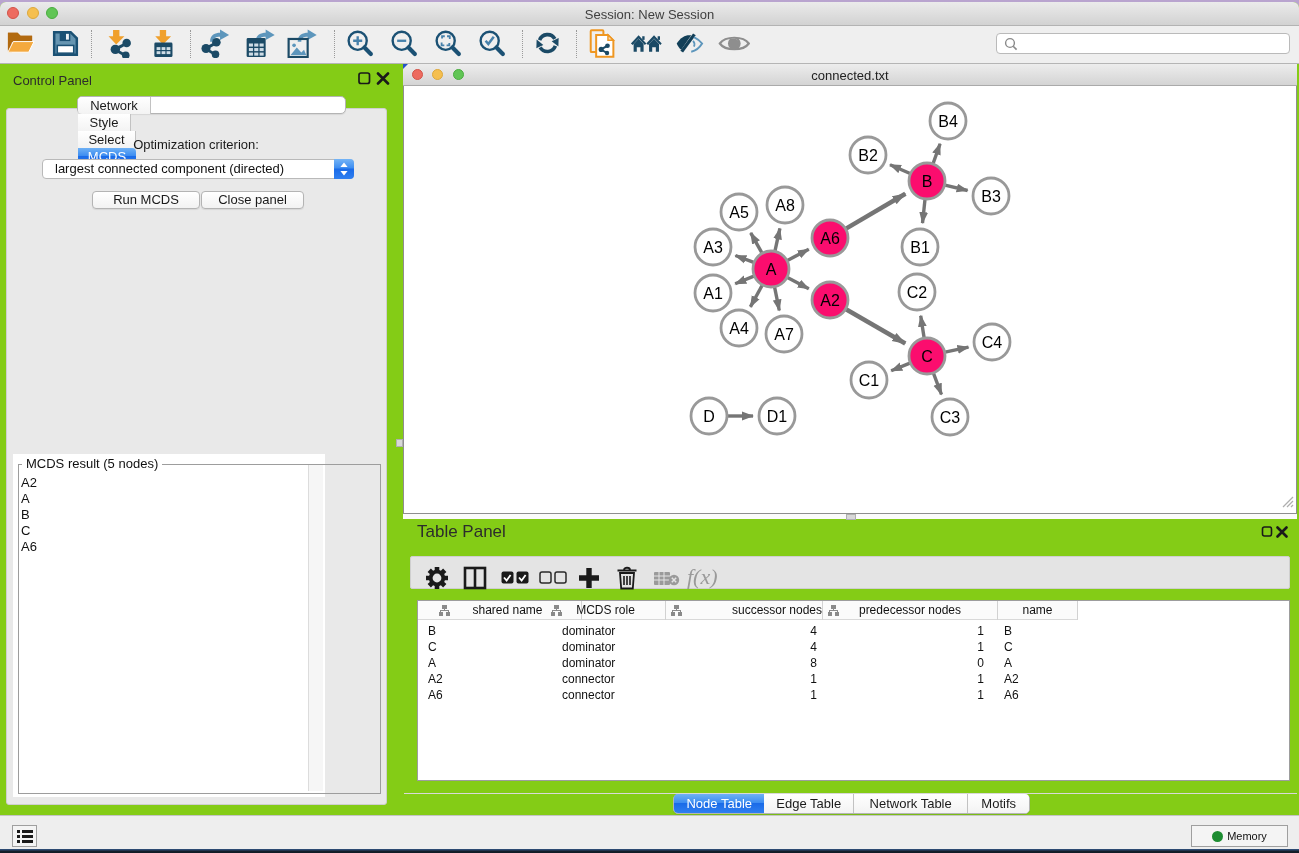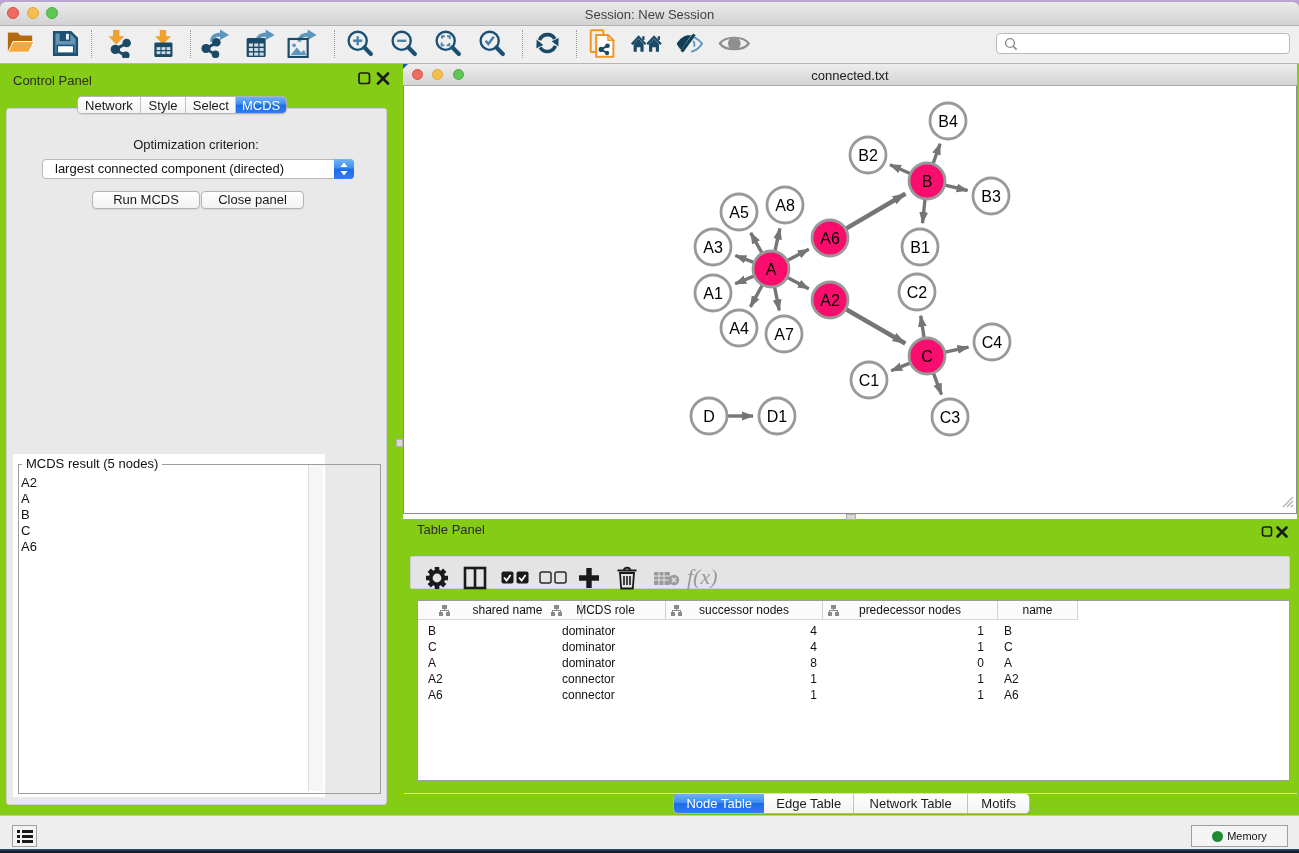--- a/index.html
+++ b/index.html
@@ -37,21 +37,21 @@
   background:#e9e9e9; border:1px solid #cfcfcf; border-radius:3px; }
 
 .tabrow { position:absolute; display:flex; height:18px;
   border:1px solid #b4b4b4; border-radius:5px; background:#fff;
   box-shadow:0 1px 1px rgba(0,0,0,0.08); }
 .tabrow .seg { font-size:13px; color:#1a1a1a; text-align:center; line-height:17px;
   border-right:1px solid #c2c2c2; background:linear-gradient(#ffffff,#f3f3f3); }
 .tabrow .seg:last-child { border-right:none; }
 .tabrow .seg.sel { background:linear-gradient(#6fb1f5 0%,#3d8df1 45%,#1a6be8 50%,#2f7ff0 100%);
   color:#fff; border-right:none; }
-#cp-tabs { left:77px; top:94px; width:210px; }
+#cp-tabs { left:77px; top:94px; width:269px;flex-direction:column; }
 #cp-tabs .s1 { width:73px; border-radius:4px 0 0 4px; }
 #cp-tabs .s2 { width:53px; }
 #cp-tabs .s3 { width:58px; }
 #cp-tabs .s4 { width:58px; border-radius:0 4px 4px 0; }
 
 #opt-label { position:absolute; left:0; top:135px; width:392px; text-align:center;
   font-size:13px; color:#1a1a1a; }
 #dropdown { position:absolute; left:42px; top:157px; width:312px; height:20px;
   background:#fff; border:1px solid #b9b9b9; border-radius:4px;
   font-size:13px; color:#111; line-height:18px; padding-left:12px; }
@@ -85,21 +85,21 @@
 #net-title .t2 { left:29px; background:#f5bf4f; border:1px solid #dda83b; }
 #net-title .t3 { left:50px; background:#61c555; border:1px solid #4aad40; }
 #net-title .title { position:absolute; top:4px; width:100%; text-align:center;
   font-size:13px; color:#222; }
 #net-corner { position:absolute; left:0; top:0; width:0; height:0;
   border-top:5px solid #2553c8; border-right:5px solid transparent; }
 #canvas { position:absolute; left:0; top:22px; width:894px; height:428px;
   background:#fff; border:1px solid #8e8e8e; border-top:none; }
 
 
-#tp-title { position:absolute; left:417px; top:520px; font-size:13px; color:#2c2c2c; }
+#tp-title { position:absolute; left:417px; top:520px; font-size:17px; color:#2c2c2c; }
 #tp-toolbar { position:absolute; left:410px; top:554px; width:880px; height:33px;
   background:#e4e4e4; border:1px solid #cfcfcf; border-radius:2px; }
 #table { position:absolute; left:417px; top:598px; width:873px; height:181px;
   background:#fff; border:1px solid #9d9d9d; }
 #thead { position:absolute; left:0; top:0; width:660px; height:19px;
   background:#fbfbfb; border-bottom:1px solid #d9d9d9; font-size:12px; color:#111; }
 #thead .col { position:absolute; top:0; height:19px; border-right:1px solid #d2d2d2;
   text-align:center; line-height:19px; }
 #thead .hi { position:absolute; left:5px; top:4px; width:11px; height:11px;
   background:
@@ -472,21 +472,21 @@
       <circle cx="20" cy="9" r="5.2" fill="#9a9a9a"></circle>
       <path d="M17.8 6.8 l4.4 4.4 M22.2 6.8 l-4.4 4.4" stroke="#e4e4e4" stroke-width="1.5"></path>
     </svg>
 
     <div class="abs" style="left:276px;top:7px;font-family:'Liberation Serif',serif;font-style:italic;font-size:22px;color:#9a9a9a;">f(x)</div>
   </div>
   <div id="table">
     <div id="thead">
       <div class="col" style="left:16px;width:148px;"><i class="hi"></i>shared name</div>
       <div class="col" style="left:128px;width:120px;"><i class="hi"></i>MCDS role</div>
-      <div class="col" style="left:248px;width:157px;"><i class="hi"></i>successor nodes</div>
+      <div class="col" style="left:248px;width:157px;text-align:right;"><i class="hi"></i>successor nodes</div>
       <div class="col" style="left:405px;width:175px;"><i class="hi"></i>predecessor nodes</div>
       <div class="col" style="left:580px;width:80px;">name</div>
     </div>
     <div class="trow" style="left:10px; top:22px;">B</div>
     <div class="trow" style="left:10px; top:38px;">C</div>
     <div class="trow" style="left:10px; top:54px;">A</div>
     <div class="trow" style="left:10px; top:70px;">A2</div>
     <div class="trow" style="left:10px; top:86px;">A6</div>
     <div class="trow" style="left:144px; top:22px;">dominator</div>
     <div class="trow" style="left:144px; top:38px;">dominator</div>

